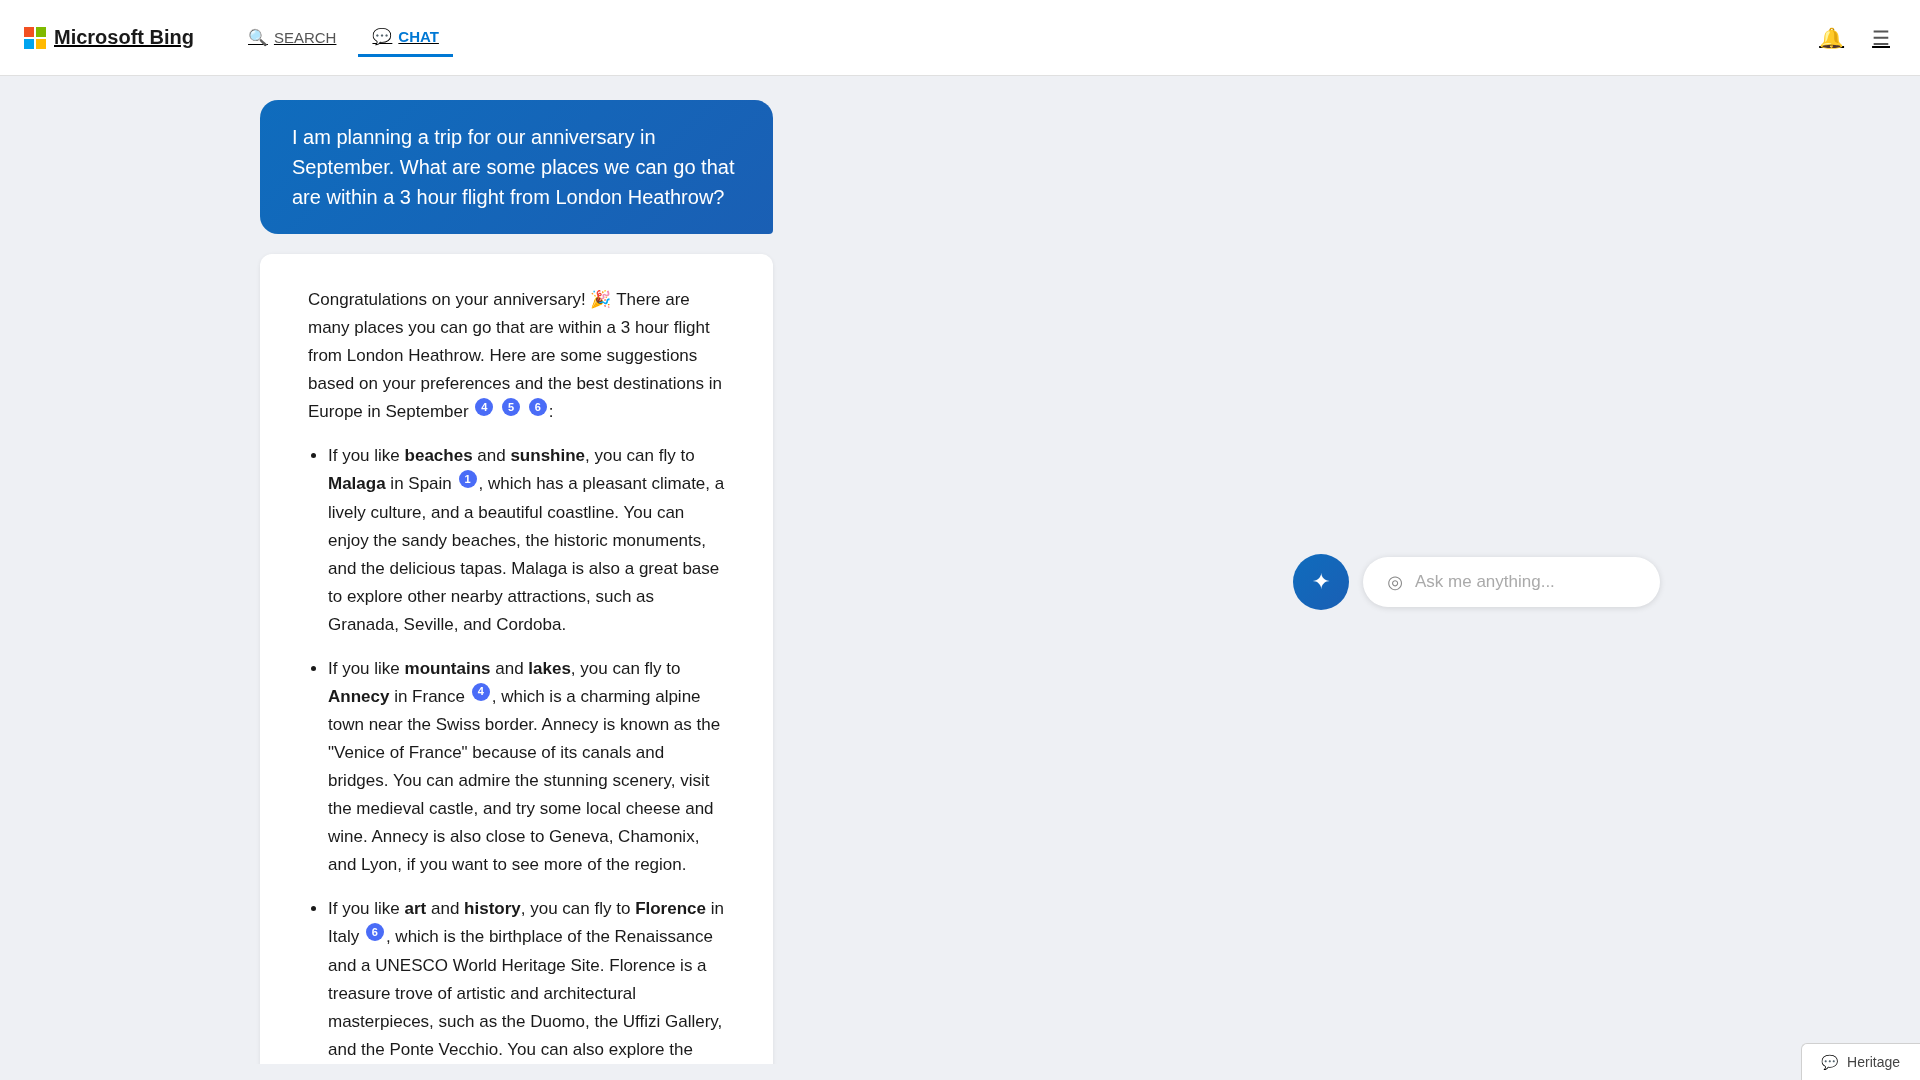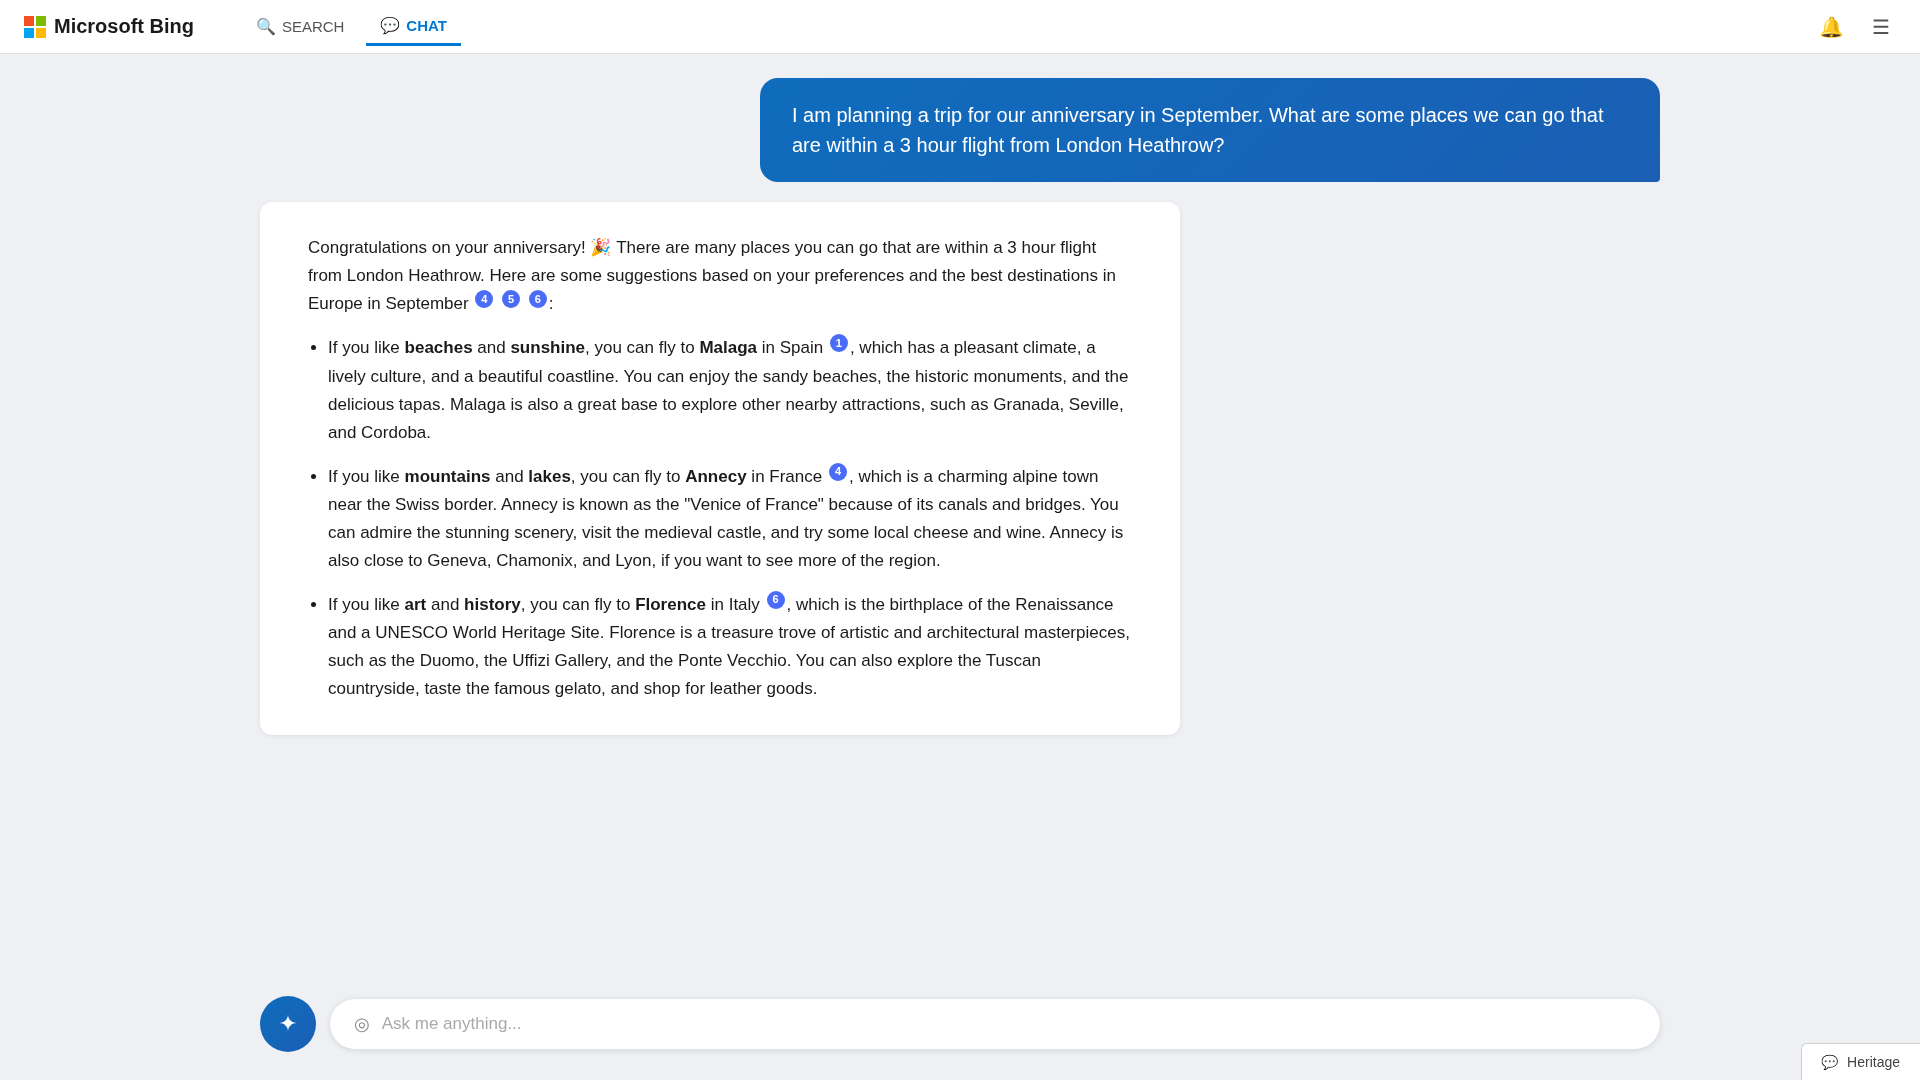--- a/index.html
+++ b/index.html
@@ -9,28 +9,29 @@
       width: 1920px;
       height: 1080px;
       overflow: hidden;
       display: flex;
       flex-direction: column;
     }
 
     
     .header {
       background: #fff;
-      height: 54px;
+      height: 76px;
       display: flex;
       align-items: center;
       padding: 0 24px;
       border-bottom: 1px solid #e0e0e0;
-      gap: 32px;
+      gap: 24px;
       position: relative;
       z-index: 10;
+      text-decoration: underline;
     }
     .logo-area {
       display: flex;
       align-items: center;
       gap: 10px;
     }
     .bing-logo {
       display: flex;
       align-items: center;
       gap: 8px;
@@ -89,21 +90,21 @@
       color: #555;
       padding: 6px;
       display: flex;
       align-items: center;
     }
 
     
     .main-content {
       flex: 1;
       display: flex;
-      flex-direction: column;
+      flex-direction: row;
       overflow: hidden;
       padding: 24px 0 16px 0;
     }
 
     .chat-area {
       flex: 1;
       overflow-y: auto;
       padding: 0 260px;
       display: flex;
       flex-direction: column;

